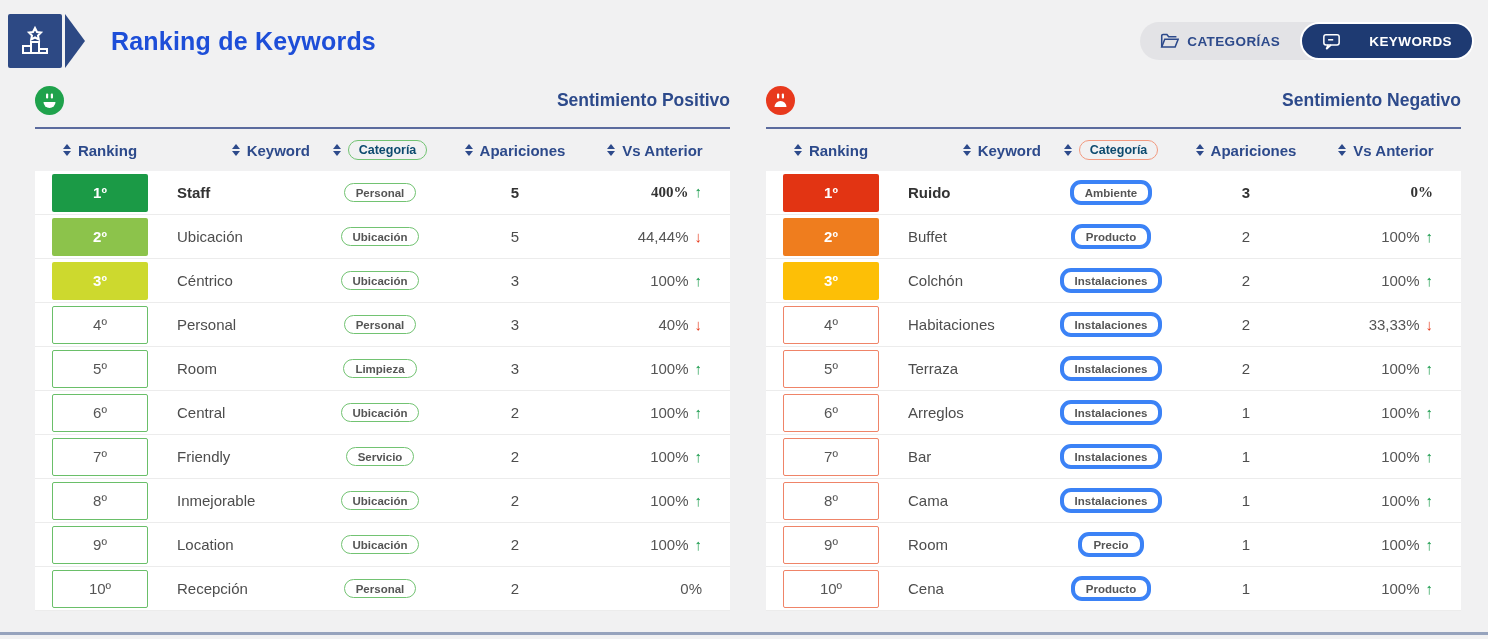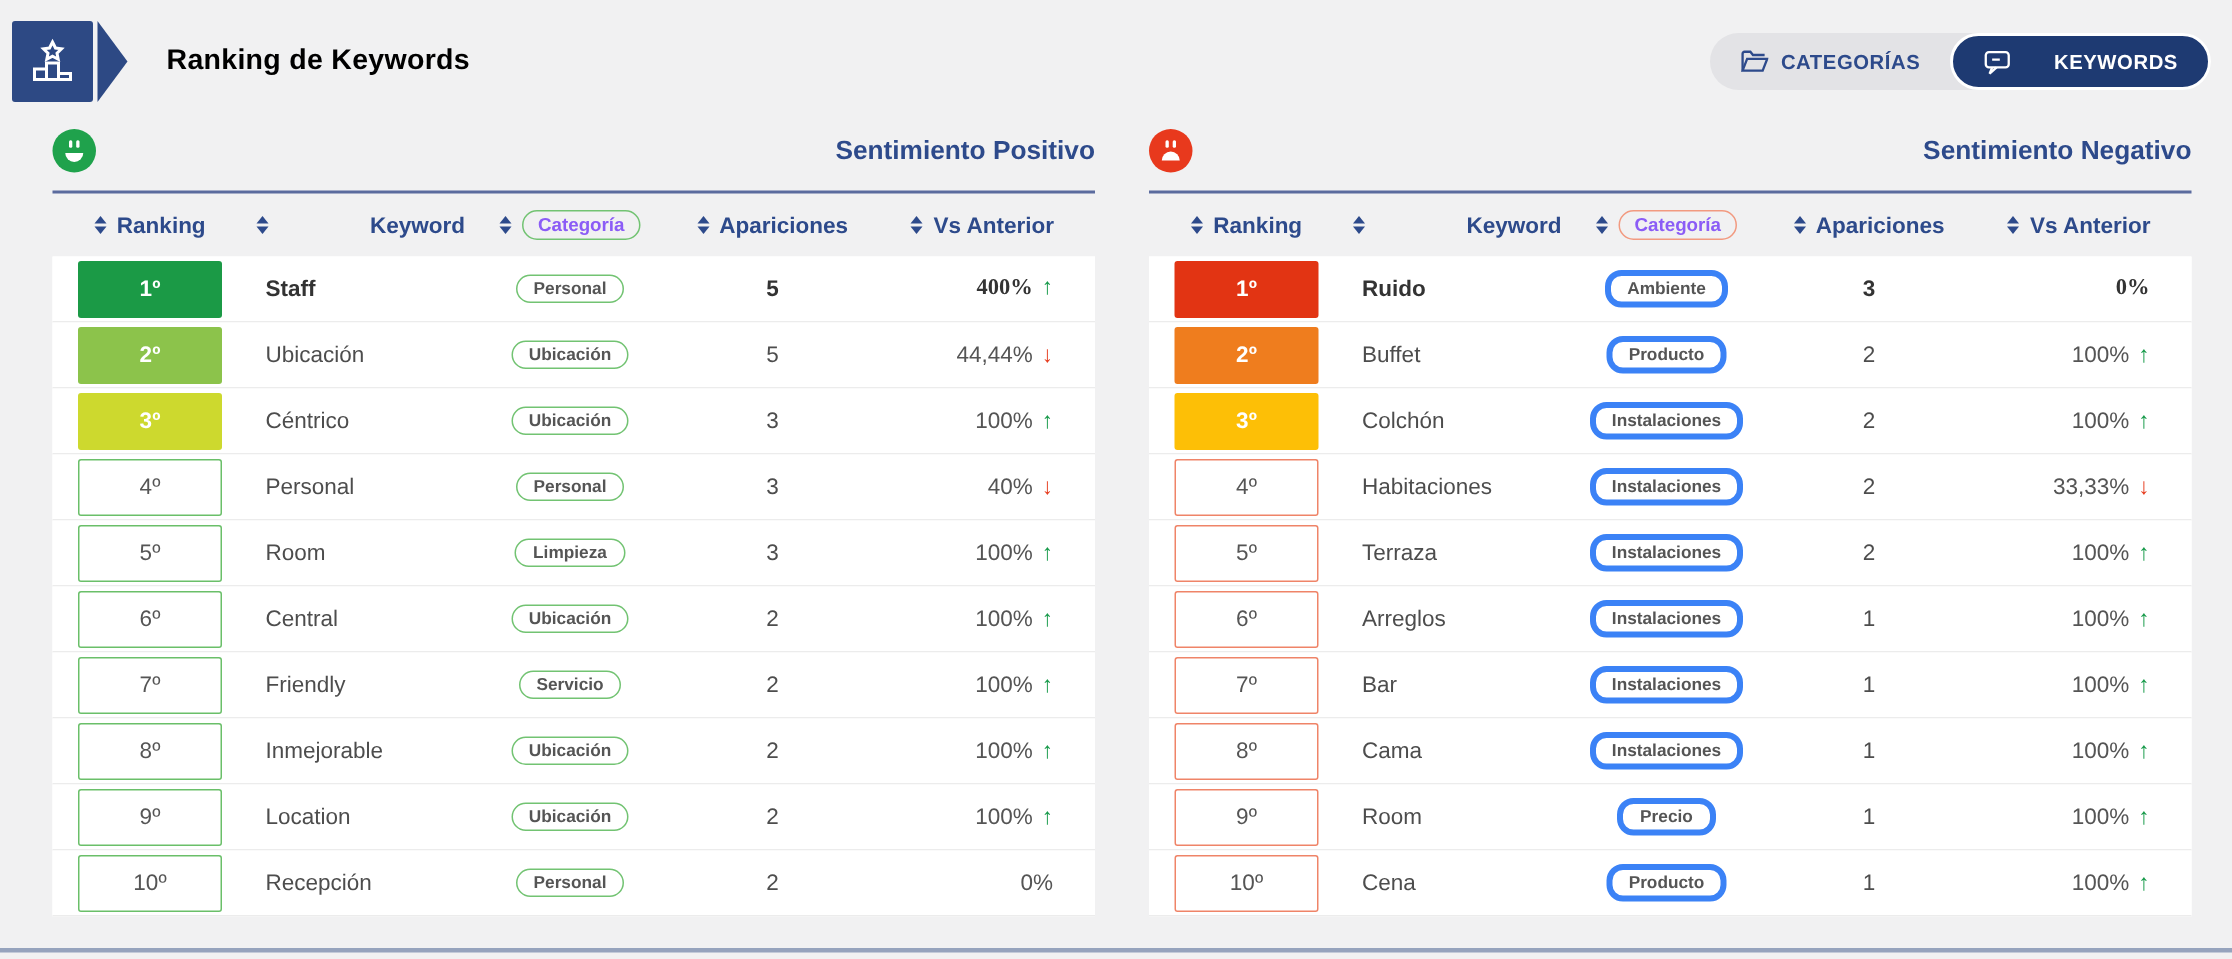--- a/index.html
+++ b/index.html
@@ -12,45 +12,45 @@
     position:relative;
   }
   
   .topbar { display:flex; align-items:center; padding:12px 14px 0 8px; height:70px; }
   .app-badge { display:flex; align-items:center; }
   .app-square { width:54px; height:54px; background:#2d4984; border-radius:2px;
     display:flex; align-items:center; justify-content:center; }
   .app-arrow { width:0; height:0; margin-left:3px;
     border-top:27px solid transparent; border-bottom:27px solid transparent;
     border-left:20px solid #2d4984; }
-  .page-title { font-size:19px; font-weight:bold; color:#000000; margin-left:26px; letter-spacing:.2px; }
+  .page-title { font-size:25px; font-weight:bold; color:#1d4ed8; margin-left:26px; letter-spacing:.2px; }
   
   .toggle { margin-left:auto; background:#e3e3e6; border-radius:20px; display:flex; align-items:center; height:38px; }
   .toggle button { border:none; background:transparent; cursor:pointer; display:flex; align-items:center; gap:8px;
     font-family:inherit; font-size:13.5px; font-weight:bold; letter-spacing:.4px; color:#2d4a8b;
     padding:16px 20px; height:38px; border-radius:20px; }
   .toggle button.active { background:#1e3a72; color:#fff; border:2px solid #fff; height:38px;gap:28px; }
   .toggle .ticon { display:flex; }
   
   .tables { display:flex; gap:36px; padding:6px 28px 0 35px; }
   .tsection { width:695px; }
   .sec-head { display:flex; align-items:center; justify-content:space-between; gap:16px; height:36px; margin-top:6px; }
   .sec-title { font-size:17.5px; font-weight:bold; color:#2d4a8b; }
   .face { width:29px; height:29px; border-radius:50%; display:flex; align-items:center; justify-content:center; }
   .sec-rule { border-bottom:2px solid #5b6b9e; margin-top:9px; }
   
   .thead, .trow { display:grid; grid-template-columns:130px 145px 140px 130px 150px; align-items:center; }
   .thead { height:42px; font-size:15px; font-weight:bold; color:#2d4a8b; }
   .th { display:flex; align-items:center; justify-content:center; gap:7px; }
-  .th.kw { justify-content:space-between; padding-left:6px; }
+  .th.kw { justify-content:flex-end; padding-left:6px; }
   .sort-icon { display:inline-flex; flex-direction:column; gap:2px; cursor:pointer; }
   .sort-icon i { display:block; width:0; height:0; border-left:4px solid transparent; border-right:4px solid transparent; }
   .sort-icon i.u { border-bottom:5px solid #2d4a8b; }
   .sort-icon i.d { border-top:5px solid #2d4a8b; }
-  .head-pill { border-radius:11px; padding:2px 10px; font-size:12.5px; font-weight:bold; color:#8b5cf6; background:#fff0; }
+  .head-pill { border-radius:11px; padding:2px 10px; font-size:12.5px; font-weight:bold; color:#0c4a6e; background:#fff0; }
   
   .tbody { background:#fff; }
   .trow { height:44px; border-bottom:1px solid #ececec; background:#fff; color:#4d4d4d; font-size:15px; }
   .trow:first-child { font-weight:bold; color:#333; }
   .rank-cell { display:flex; justify-content:center; }
   .rank-badge { width:96px; height:38px; border-radius:2px; display:flex; align-items:center; justify-content:center;
     font-size:15px; background:#fff; color:#555; }
   .rank-badge.filled { color:#fff; font-weight:bold; border:none !important; }
   .positive .rank-badge { border:1px solid #6abf69; }
   .negative .rank-badge { border:1px solid #ef8468; }

